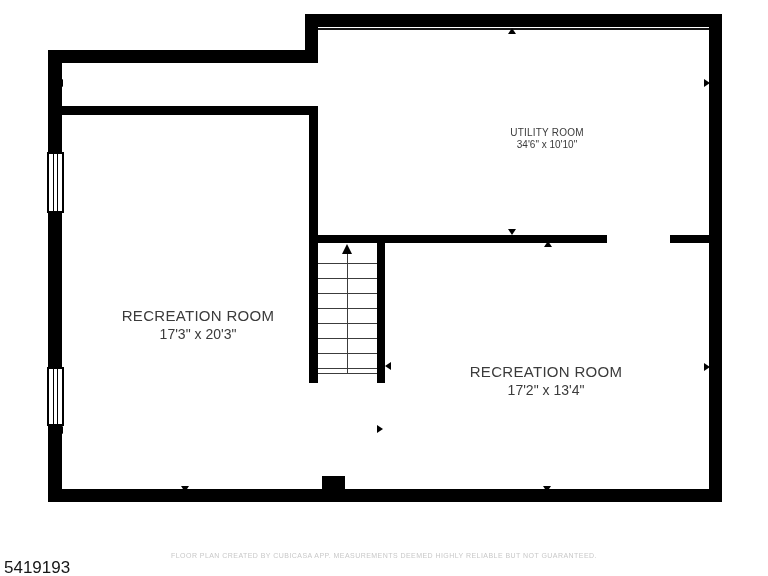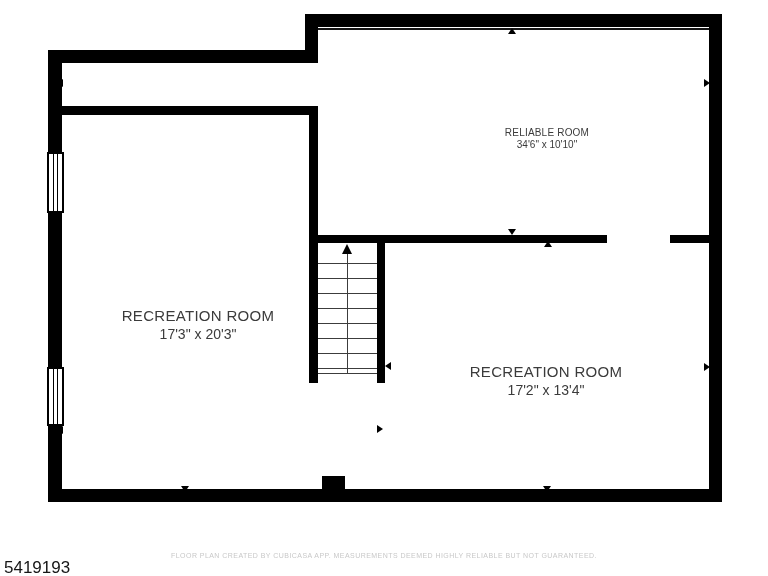--- a/index.html
+++ b/index.html
@@ -80,21 +80,21 @@
   <div class="tri tri-down" style="left:508px;top:229px;"></div>
   <div class="tri tri-up" style="left:544px;top:241px;"></div>
   <div class="tri tri-left" style="left:385px;top:362px;"></div>
   <div class="tri tri-right" style="left:704px;top:363px;"></div>
   <div class="tri tri-left" style="left:57px;top:426px;"></div>
   <div class="tri tri-right" style="left:377px;top:425px;"></div>
   <div class="tri tri-down" style="left:181px;top:486px;"></div>
   <div class="tri tri-down" style="left:543px;top:486px;"></div>
 
   <div class="room-label small" style="left:467px;top:127px;width:160px;">
-    <div class="room-name">RELIABLE ROOM</div>
+    <div class="room-name">UTILITY ROOM</div>
     <div class="room-dims">34'6" x 10'10"</div>
   </div>
   <div class="room-label" style="left:78px;top:307px;width:240px;">
     <div class="room-name">RECREATION ROOM</div>
     <div class="room-dims">17'3" x 20'3"</div>
   </div>
   <div class="room-label" style="left:426px;top:363px;width:240px;">
     <div class="room-name">RECREATION ROOM</div>
     <div class="room-dims">17'2" x 13'4"</div>
   </div>

